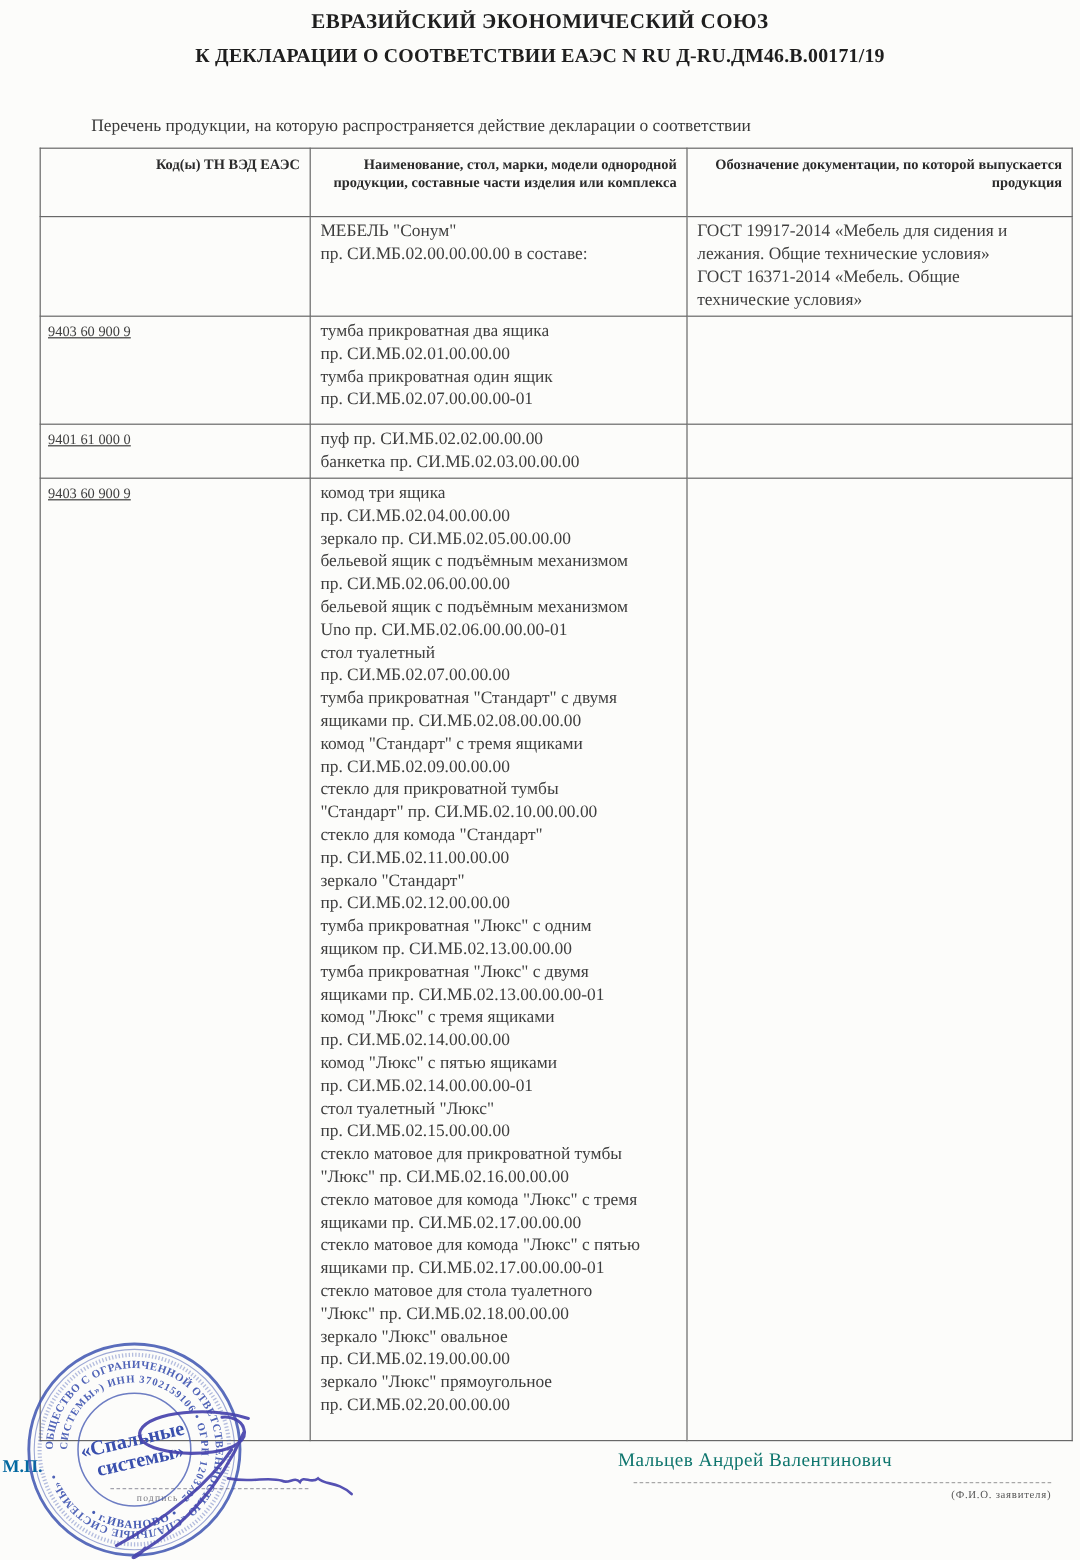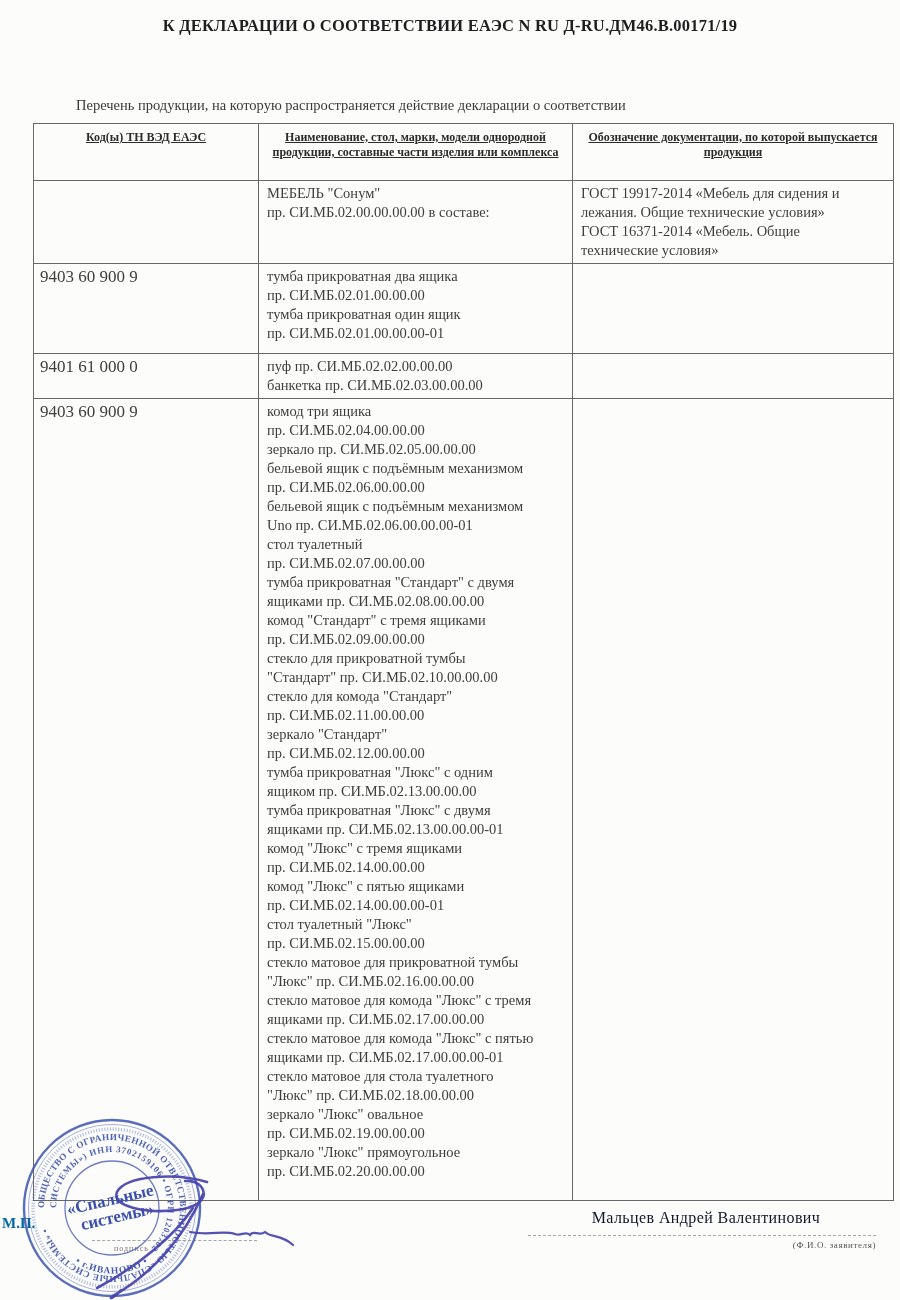--- a/index.html
+++ b/index.html
@@ -13,51 +13,52 @@
   .doc-header .h2 { font-size:16.5px; font-weight:bold; margin-top:10px; }
   .doc-header .h3 { font-size:16.5px; font-weight:bold; margin-top:9px; letter-spacing:.2px; }
   .intro { position:absolute; top:97px; left:76px; font-size:14.5px; color:#3a3a3a; }
 
   table.doc-table {
     position:absolute; top:123px; left:33px; width:860px;
     border-collapse:collapse; table-layout:fixed;
   }
   .doc-table th, .doc-table td { border:1px solid #686868; vertical-align:top; }
   .doc-table th {
-    font-size:12px; font-weight:bold; color:#2b2b2b; text-align:center;
-    padding:6px 8px 0 8px; line-height:15px; height:57px;text-decoration:underline;
+    font-size:12px; font-weight:bold; color:#2b2b2b; text-align:right;
+    padding:6px 8px 0 8px; line-height:15px; height:57px;
   }
   .doc-table td {
     font-size:14.5px; color:#3e3e3e; padding:3px 8px; line-height:19px;
     white-space:pre-line;
   }
-  .doc-table td.code { font-size:17px; padding-left:6px; white-space:normal; }
+  .doc-table td.code { font-size:12px; padding-left:6px; white-space:normal;text-decoration:underline; }
   tr.r1 td { height:72px; }
   tr.r2 td { height:90px; }
   tr.r3 td { height:43px; }
   tr.r4 td { height:802px; }
 
   .mp-label { position:absolute; left:2px; top:1215px; font-size:15px; font-weight:bold; color:#0369a1; z-index:1; }
 
   .sign-line { position:absolute; left:92px; top:1240px; width:165px; border-bottom:1px dashed #a3a3ad; z-index:1; }
   .sign-caption { position:absolute; left:114px; top:1244px; font-size:8px; letter-spacing:1px; color:#77777f; z-index:1; }
 
   .stamp { position:absolute; left:17px; top:1113px; z-index:2; }
   .signature { position:absolute; left:55px; top:1150px; z-index:3; }
 
-  .declarant-name { position:absolute; left:536px; top:1209px; width:340px; text-align:center; font-size:16px; color:#0f172a; letter-spacing:.4px; }
+  .declarant-name { position:absolute; left:515px; top:1209px; width:340px; text-align:left; font-size:16px; color:#0f766e; letter-spacing:.4px; }
   .declarant-line { position:absolute; left:528px; top:1235px; width:348px; border-bottom:1px dashed #a8a8a8; }
   .declarant-caption { position:absolute; left:528px; top:1240px; width:348px; text-align:right; font-size:9px; color:#555; letter-spacing:.6px; }
 </style>
 </head>
 <body>
 
 <div class="page">
 
   <div class="doc-header">
+    <div class="h1">ЕВРАЗИЙСКИЙ ЭКОНОМИЧЕСКИЙ СОЮЗ</div>
     <div class="h3">К ДЕКЛАРАЦИИ О СООТВЕТСТВИИ ЕАЭС N RU Д-RU.ДМ46.В.00171/19</div>
   </div>
 
   <div class="intro">Перечень продукции, на которую распространяется действие декларации о соответствии</div>
 
   <table class="doc-table">
     <colgroup>
         <col style="width:225px">
         <col style="width:314px">
         <col style="width:321px">
@@ -77,21 +78,21 @@
         <td>ГОСТ 19917-2014 «Мебель для сидения и
 лежания. Общие технические условия»
 ГОСТ 16371-2014 «Мебель. Общие
 технические условия»</td>
       </tr>
       <tr class="r2">
         <td class="code">9403 60 900 9</td>
         <td>тумба прикроватная два ящика
 пр. СИ.МБ.02.01.00.00.00
 тумба прикроватная один ящик
-пр. СИ.МБ.02.01.00.00.00-01</td>
+пр. СИ.МБ.02.07.00.00.00-01</td>
         <td></td>
       </tr>
       <tr class="r3">
         <td class="code">9401 61 000 0</td>
         <td>пуф пр. СИ.МБ.02.02.00.00.00
 банкетка пр. СИ.МБ.02.03.00.00.00</td>
         <td></td>
       </tr>
       <tr class="r4">
         <td class="code">9403 60 900 9</td>

